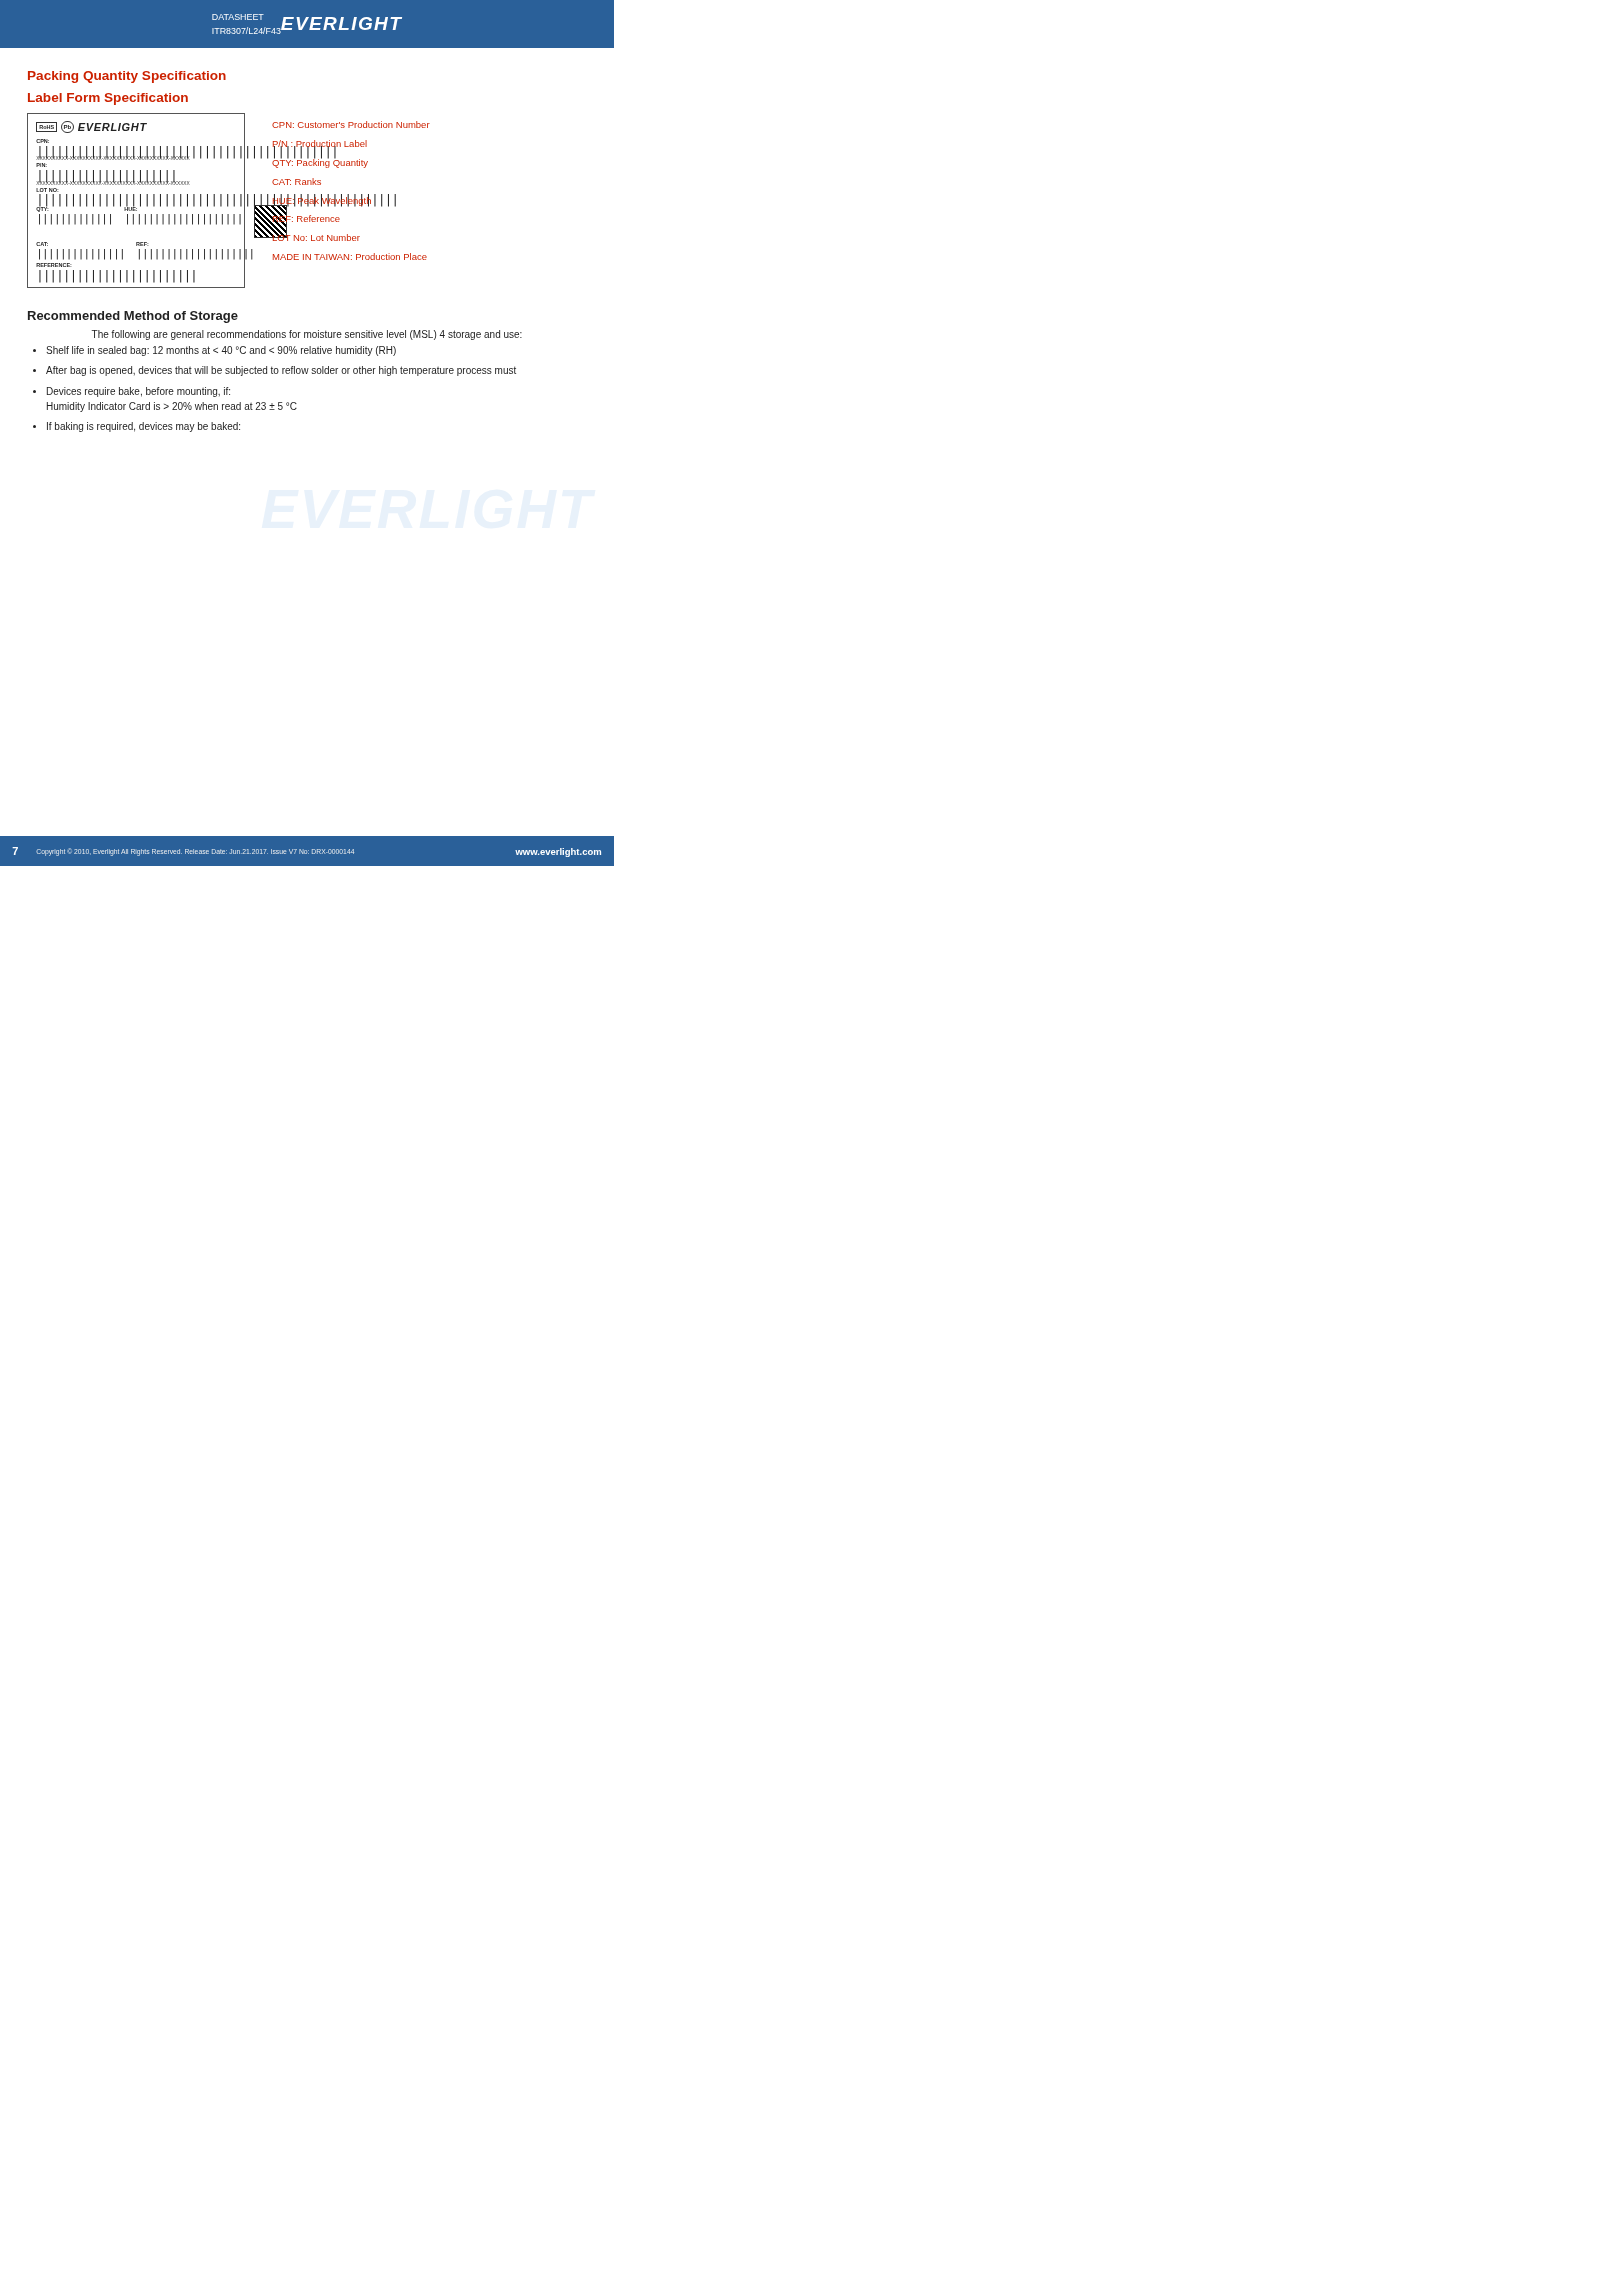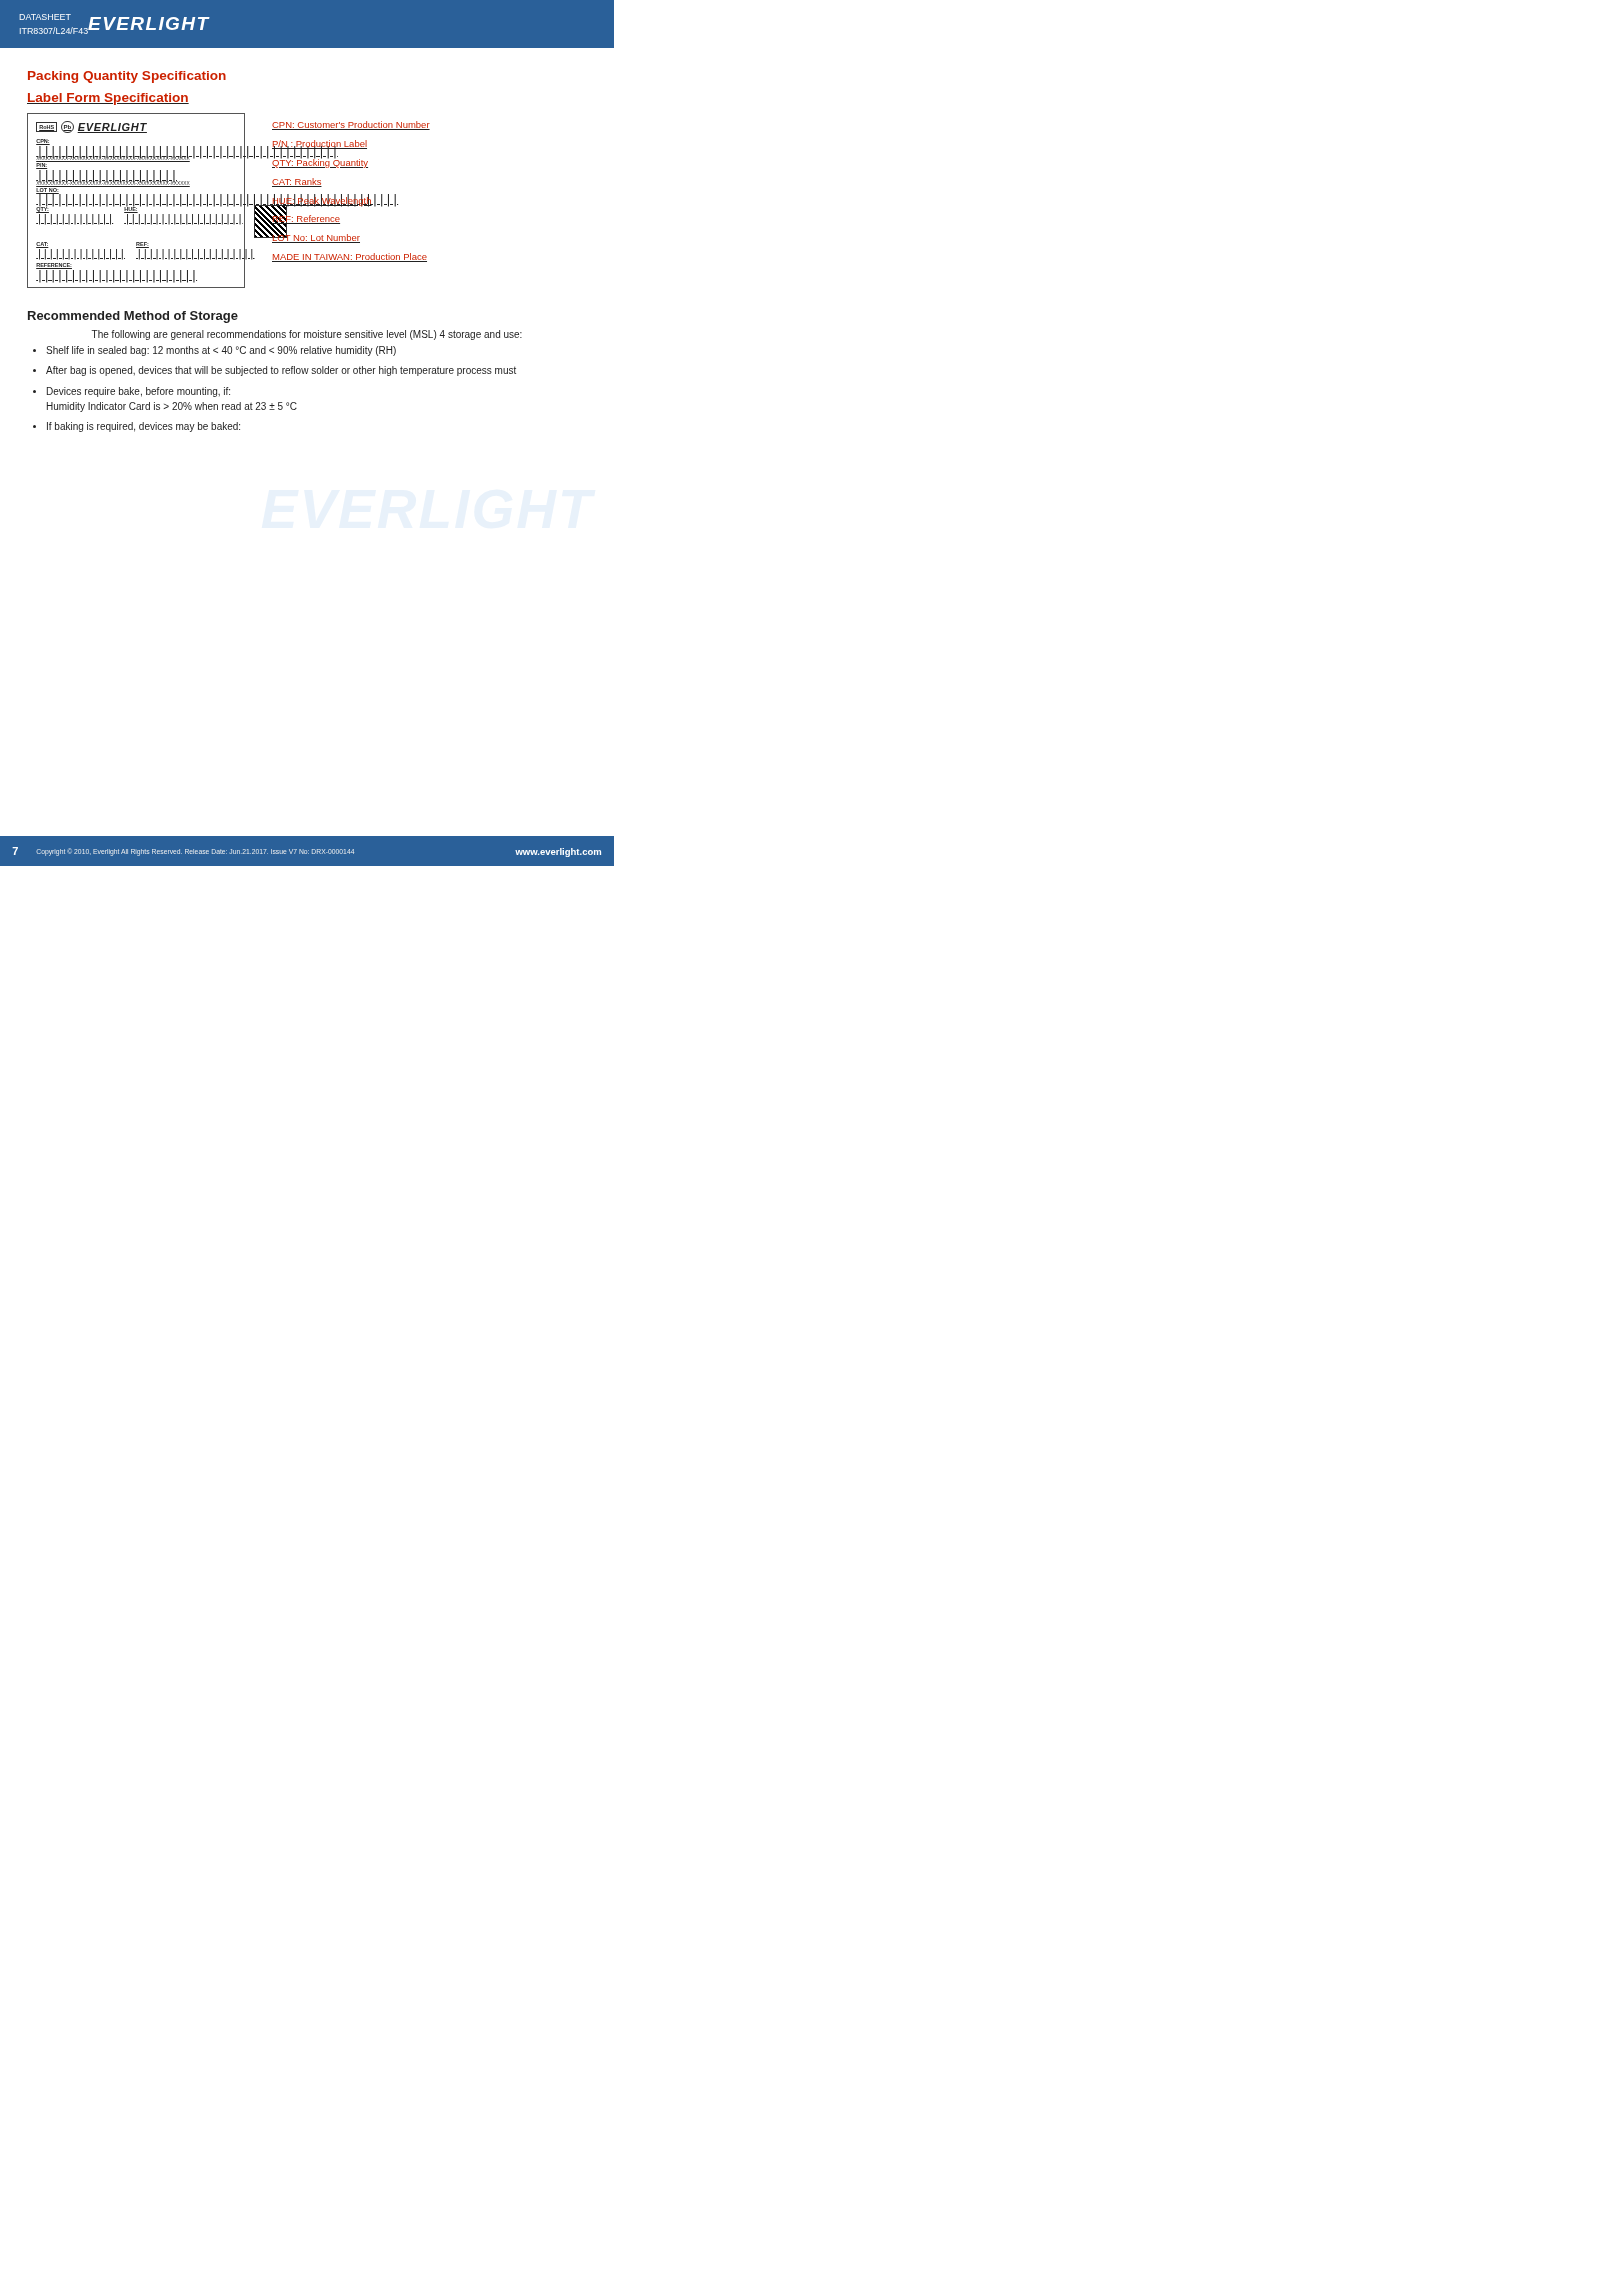--- a/index.html
+++ b/index.html
@@ -10,21 +10,21 @@
       min-height: 866px;
       position: relative;
       font-size: 10.2px;
       color: #222;
     }
 
     
     .header {
       background: #2a6099;
       display: flex;
-      justify-content: flex-start;
+      justify-content: center;
       align-items: center;
       padding: 9.5px 19px;
       margin-bottom: 0;
     }
     .header-left {
       color: #fff;
       font-size: 8.9px;
       line-height: 1.6;
     }
     .header-right {
@@ -56,21 +56,20 @@
     }
     .packing-list li {
       font-size: 10.2px;
       margin-bottom: 2.7px;
       color: #222;
     }
 
     
     .label-form-section {
       margin-bottom: 20.5px;
-      text-decoration: underline;
     }
     .label-form-inner {
       display: flex;
       gap: 27px;
       margin-top: 8.2px;
     }
 
     
     .label-mockup {
       border: 1px solid #555;

